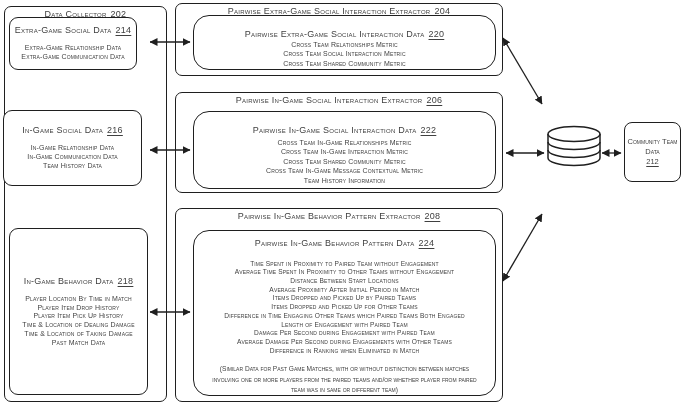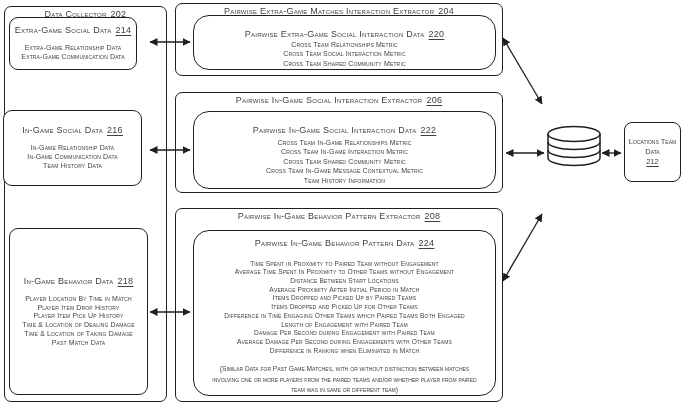--- a/index.html
+++ b/index.html
@@ -102,21 +102,21 @@
       <div>Player Item Drop History</div>
       <div>Player Item Pick Up History</div>
       <div>Time &amp; Location of Dealing Damage</div>
       <div>Time &amp; Location of Taking Damage</div>
       <div>Past Match Data</div>
     </div>
   </div>
 
   <div class="outer" style="left:175px; top:3px; width:328px; height:73px">
     <div class="hdr">
-      <span>Pairwise Extra-Game Matches Interaction Extractor</span><span class="ref">204</span>
+      <span>Pairwise Extra-Game Social Interaction Extractor</span><span class="ref">204</span>
     </div>
   </div>
   <div class="inner top" style="left:193px; top:15px; width:303px; height:55px">
     <div class="ititle">
       <span>Pairwise Extra-Game Social Interaction Data</span><span class="ref">220</span>
     </div>
     <div class="items">
       <div>Cross Team Relationships Metric</div>
       <div>Cross Team Social Interaction Metric</div>
       <div>Cross Team Shared Community Metric</div>
@@ -161,21 +161,21 @@
       <div>Length of Engagement with Paired Team</div>
       <div>Damage Per Second during Engagement with Paired Team</div>
       <div>Average Damage Per Second during Engagements with Other Teams</div>
       <div>Difference in Ranking when Eliminated in Match</div>
     </div>
     <div class="note">(Similar Data for Past Game Matches, with or without distinction between matches involving one or more players from the paired teams and/or whether player from paired team was in same or different team)</div>
   </div>
 
 
   <div class="out-box">
-    <div>Locations Team Data</div>
+    <div>Community Team Data</div>
     <div class="ref">212</div>
   </div>
 
   <svg class="overlay" width="683" height="405" viewBox="0 0 683 405">
     <defs>
       <marker id="arw" viewBox="0 0 8 8" refX="7.5" refY="4" markerWidth="8" markerHeight="8" orient="auto-start-reverse" markerUnits="userSpaceOnUse">
         <path d="M0 0 L8 4 L0 8 z" fill="#1f1f1f"></path>
       </marker>
     </defs>
     <g stroke="#1f1f1f" stroke-width="1.3" fill="none">

